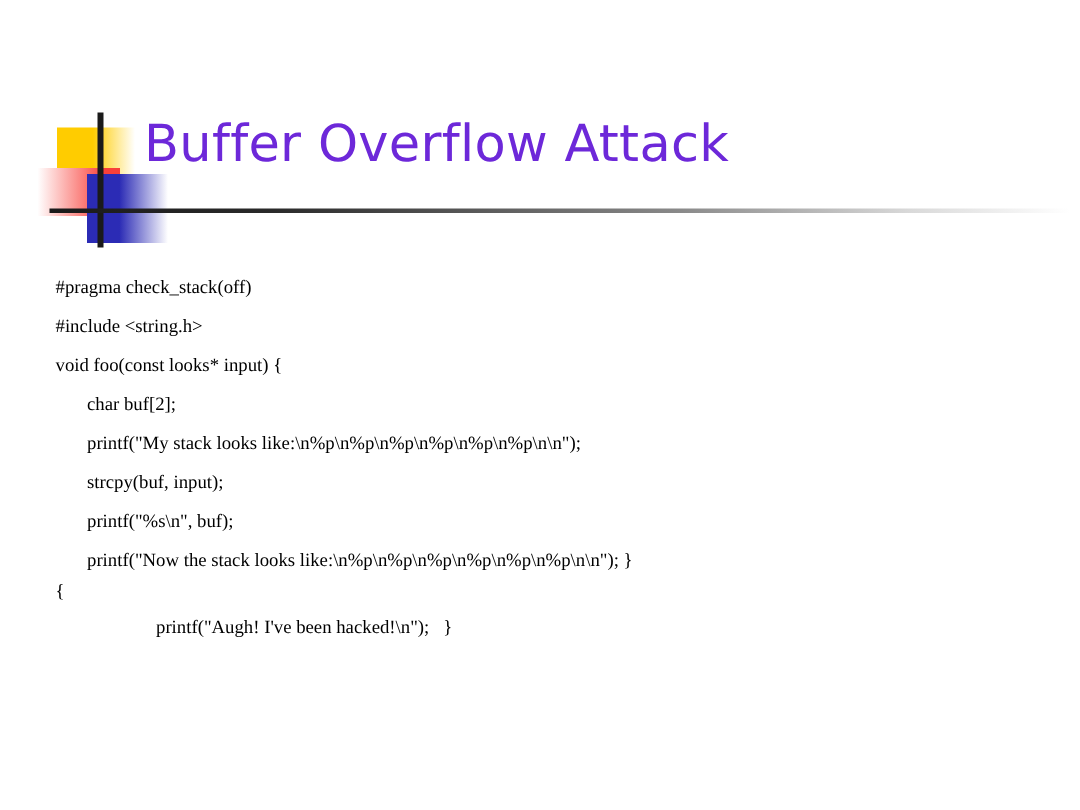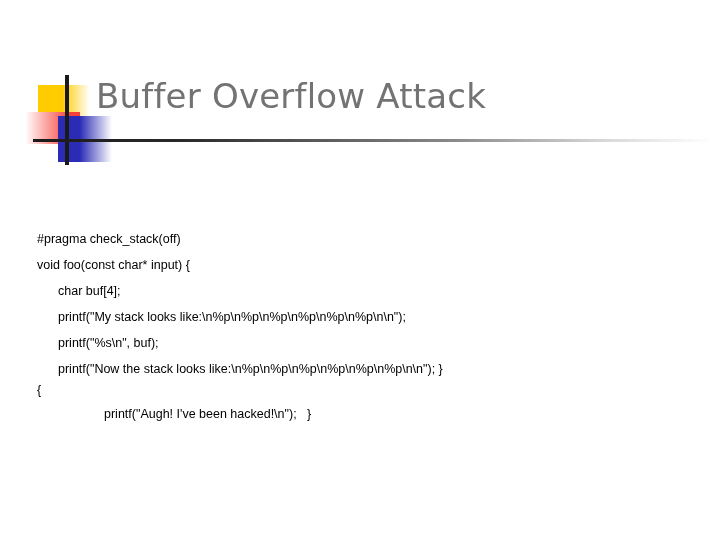--- a/index.html
+++ b/index.html
@@ -70,37 +70,36 @@
   
   #slide-title {
     position: absolute;
     left: 96px;
     top: 78px;
     width: 600px;
     font-family: "DejaVu Sans", sans-serif;
     font-size: 34px;
     font-weight: normal;
     letter-spacing: 0.2px;
-    color: #737373;
+    color: #6d28d9;
     margin: 0;
     line-height: 1.1;
     white-space: nowrap;
   }
 
   
   #code-body {
     position: absolute;
     left: 37px;
     top: 178px;
     width: 660px;
-    font-family: Liberation Sans, sans-serif;
+    font-family: Liberation Serif, serif;
     font-size: 12.5px;
     color: #000000;
     line-height: 1;
-    margin-top: 48px;
   }
   .code-line {
     white-space: pre;
     margin: 0;
     height: 26px;
     line-height: 26px;
   }
   .code-line.indent-1 { padding-left: 21px; }
   .code-line.indent-deep { padding-left: 67px; }
   .code-line.tight { height: 17px; line-height: 17px; }
@@ -115,22 +114,24 @@
   <div class="deco deco-yellow"></div>
   <div class="deco deco-red"></div>
   <div class="deco deco-blue"></div>
   <div class="deco deco-vbar"></div>
   <div class="deco deco-hbar"></div>
 
   <h1 id="slide-title">Buffer Overflow Attack</h1>
 
   <div id="code-body">
       <div class="code-line">#pragma check_stack(off)</div>
-      <div class="code-line">void foo(const char* input) {</div>
-      <div class="code-line indent-1">char buf[4];</div>
+      <div class="code-line">#include &lt;string.h&gt;</div>
+      <div class="code-line">void foo(const looks* input) {</div>
+      <div class="code-line indent-1">char buf[2];</div>
       <div class="code-line indent-1">printf("My stack looks like:\n%p\n%p\n%p\n%p\n%p\n%p\n\n");</div>
+      <div class="code-line indent-1">strcpy(buf, input);</div>
       <div class="code-line indent-1">printf("%s\n", buf);</div>
       <div class="code-line indent-1">printf("Now the stack looks like:\n%p\n%p\n%p\n%p\n%p\n%p\n\n"); }</div>
       <div class="code-line tight">{</div>
       <div class="code-line indent-deep tight-last">printf("Augh! I've been hacked!\n");   }</div>
     </div>
 
 </div>
 
 </body></html>

